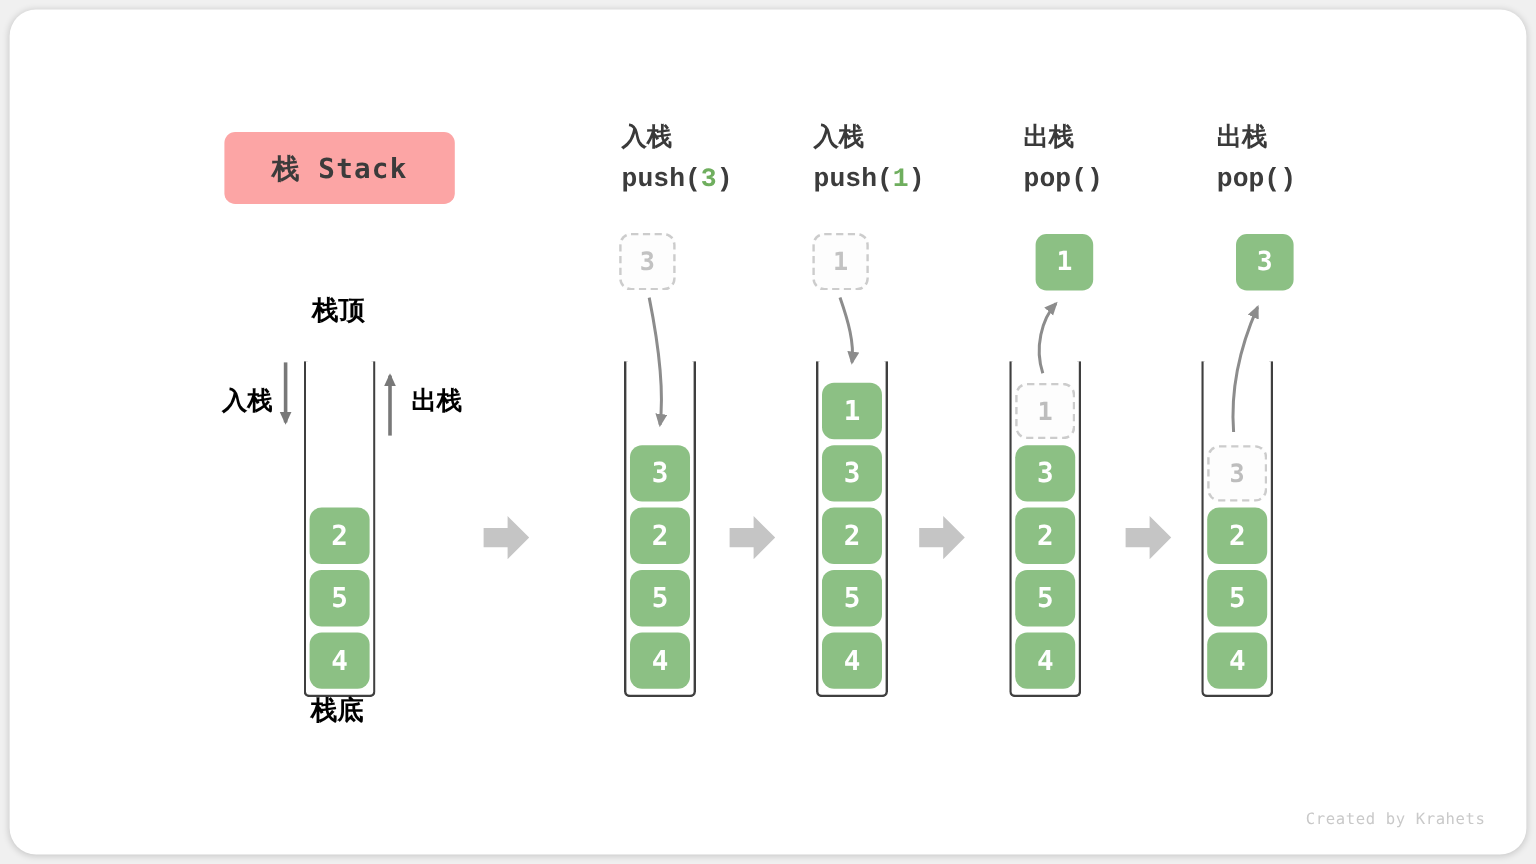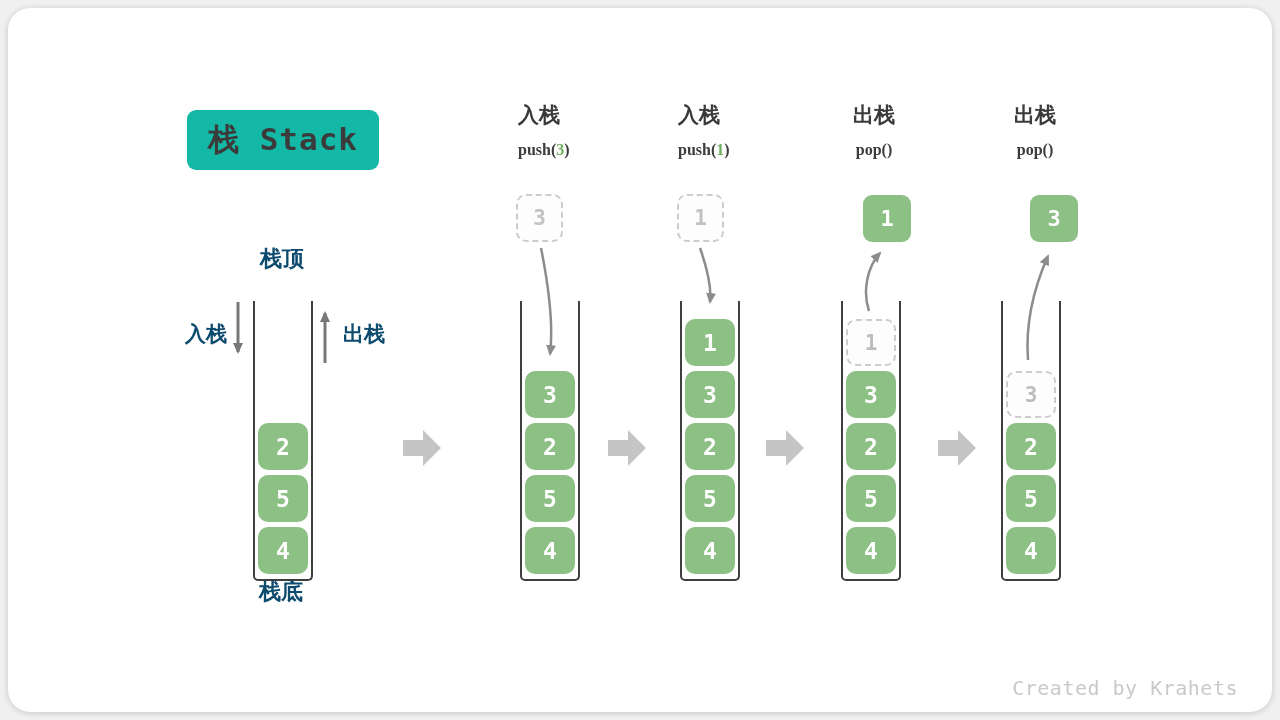--- a/index.html
+++ b/index.html
@@ -9,36 +9,36 @@
   }
   .card{
     position:absolute;left:8px;top:8px;right:8px;bottom:8px;
     background:#ffffff;border-radius:22px;
     box-shadow:0 1px 6px rgba(0,0,0,0.18);
   }
   .abs{position:absolute;}
   
   .title-box{
     left:187px;top:110px;width:192px;height:60px;
-    background:#14b8a6;border-radius:9px;
+    background:#fca5a5;border-radius:9px;
     display:flex;align-items:center;justify-content:center;
     font-family:"DejaVu Sans Mono",monospace;
-    font-size:31px;font-weight:700;color:#3B3B3B;letter-spacing:1px;
+    font-size:23px;font-weight:700;color:#3B3B3B;letter-spacing:1px;
     z-index:3;
   }
   
   .zh-label{
-    font-size:22px;font-weight:700;color:#0c4a6e;z-index:3;white-space:nowrap;
+    font-size:22px;font-weight:700;color:#000000;z-index:3;white-space:nowrap;
   }
   .side-label{font-size:21px;}
   
   .op{z-index:3;white-space:nowrap;}
   .op .op-label{font-size:21px;font-weight:700;color:#3A3A3A;line-height:26px;}
   .op .op-code{
-    font-family:Liberation Serif, serif;font-size:16px;font-weight:600;
+    font-family:Liberation Mono, monospace;font-size:22px;font-weight:600;
     color:#3C3C3C;line-height:30px;margin-top:7px;text-align:center;
   }
   .op .op-code .arg{color:#6FAE5E;font-weight:700;}
   
   .vbox{
     z-index:3;display:flex;align-items:center;justify-content:center;
     font-family:"DejaVu Sans Mono",monospace;font-weight:700;
     box-sizing:border-box;
   }
   .vbox.ghost{
@@ -64,21 +64,21 @@
     font-family:"DejaVu Sans Mono",monospace;font-size:23px;font-weight:700;
   }
   .cell.ghost{
     background:#FDFDFD;border:2px dashed #CCCCCC;color:#BDBDBD;font-size:21px;
   }
   
   .overlay{position:absolute;left:0;top:0;z-index:4;pointer-events:none;}
   
   .watermark{
     right:42px;top:676px;z-index:3;
-    font-family:"DejaVu Sans Mono",monospace;font-size:20px;
+    font-family:"DejaVu Sans Mono",monospace;font-size:13px;
     color:#C9C9C9;letter-spacing:0.5px;
   }
 </style>
 </head>
 <body>
 
 <div class="viewport">
   <div class="card"></div>
 
   <div class="abs title-box">栈 Stack</div>

